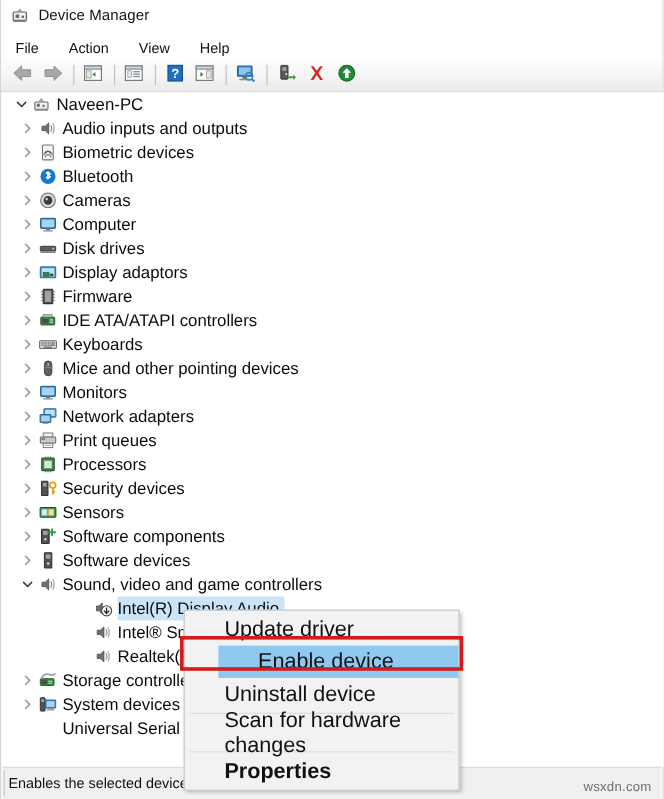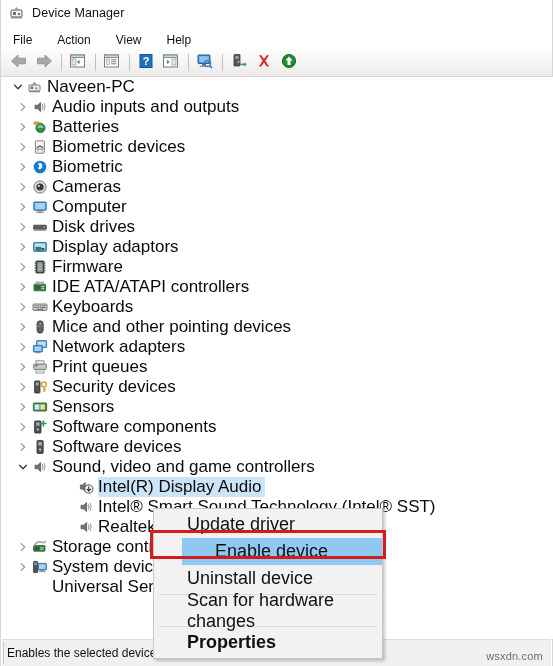--- a/index.html
+++ b/index.html
@@ -109,21 +109,21 @@
     flex: 0 0 auto;
   }
   .chev svg { display: block; }
   .ico {
     width: 17px; height: 20px;
     display: flex; align-items: center; justify-content: center;
     flex: 0 0 auto;
     margin-right: 4px;
   }
   .lbl {
-    font-size: 17px;
+    font-size: 14px;
     color: #0b0b0b;
     line-height: 20px;
     padding-right: 4px;
   }
   .row.lvl0 { padding-left: 7px; }
   .row.lvl1 { padding-left: 12px; }
   .row.lvl2 { padding-left: 58px; }
   .row.sel .lbl {
     background: #cce4f7;
     box-shadow: 0 0 0 0 transparent;
@@ -379,36 +379,20 @@
           <span class="lbl">Audio inputs and outputs</span>
         </div>
         <div class="row lvl1">
           <span class="chev">
             <svg width="10" height="10" viewBox="0 0 10 10">
               <path d="M3.3 1.6 L6.7 5 L3.3 8.4" fill="none" stroke="#9b9b9b" stroke-width="1.3" stroke-linecap="round" stroke-linejoin="round"></path>
             </svg>
           </span>
           <span class="ico">
             <svg width="16" height="16" viewBox="0 0 16 16">
-              <circle cx="8.5" cy="9" r="4.6" fill="#2f8f4e" stroke="#1e6434" stroke-width="0.8"></circle>
-              <path d="M5.4 9 a3.1 3.1 0 0 1 6.2 0" fill="#7fc79a"></path>
-              <rect x="2" y="3" width="5" height="2.2" fill="#d7b03a" stroke="#8d7220" stroke-width="0.6"></rect>
-              <rect x="6.6" y="3.4" width="2.4" height="1.4" fill="#b08f2c"></rect>
-            </svg>
-          </span>
-          <span class="lbl">Batteries</span>
-        </div>
-        <div class="row lvl1">
-          <span class="chev">
-            <svg width="10" height="10" viewBox="0 0 10 10">
-              <path d="M3.3 1.6 L6.7 5 L3.3 8.4" fill="none" stroke="#9b9b9b" stroke-width="1.3" stroke-linecap="round" stroke-linejoin="round"></path>
-            </svg>
-          </span>
-          <span class="ico">
-            <svg width="16" height="16" viewBox="0 0 16 16">
               <rect x="3.4" y="1.8" width="9" height="12.4" rx="1" fill="#f4f4f4" stroke="#757575" stroke-width="0.9"></rect>
               <path d="M5.6 9.4 a2.4 2.4 0 0 1 4.8 0" fill="none" stroke="#5d5d5d" stroke-width="0.8"></path>
               <path d="M4.6 10.4 a3.4 3.4 0 0 1 6.8 0" fill="none" stroke="#5d5d5d" stroke-width="0.8"></path>
               <path d="M6.6 8.6 a1.4 1.4 0 0 1 2.8 0" fill="none" stroke="#5d5d5d" stroke-width="0.8"></path>
               <path d="M5.6 12.2 a2.4 2.4 0 0 1 4.8 0" fill="none" stroke="#5d5d5d" stroke-width="0.8"></path>
             </svg>
           </span>
           <span class="lbl">Biometric devices</span>
         </div>
         <div class="row lvl1">
@@ -416,21 +400,21 @@
             <svg width="10" height="10" viewBox="0 0 10 10">
               <path d="M3.3 1.6 L6.7 5 L3.3 8.4" fill="none" stroke="#9b9b9b" stroke-width="1.3" stroke-linecap="round" stroke-linejoin="round"></path>
             </svg>
           </span>
           <span class="ico">
             <svg width="16" height="16" viewBox="0 0 16 16">
               <circle cx="8" cy="8" r="6.3" fill="#1579d0"></circle>
               <path d="M6.6 5 L9.9 8.1 L7.8 9.9 L7.8 4.2 L9.9 6 L6.6 9.1" fill="none" stroke="#ffffff" stroke-width="1.15" stroke-linejoin="round" stroke-linecap="round"></path>
             </svg>
           </span>
-          <span class="lbl">Biometric</span>
+          <span class="lbl">Bluetooth</span>
         </div>
         <div class="row lvl1">
           <span class="chev">
             <svg width="10" height="10" viewBox="0 0 10 10">
               <path d="M3.3 1.6 L6.7 5 L3.3 8.4" fill="none" stroke="#9b9b9b" stroke-width="1.3" stroke-linecap="round" stroke-linejoin="round"></path>
             </svg>
           </span>
           <span class="ico">
             <svg width="16" height="16" viewBox="0 0 16 16">
               <circle cx="8" cy="8" r="6.1" fill="#d9d9d9" stroke="#6e6e6e" stroke-width="0.9"></circle>
@@ -567,20 +551,36 @@
           <span class="lbl">Mice and other pointing devices</span>
         </div>
         <div class="row lvl1">
           <span class="chev">
             <svg width="10" height="10" viewBox="0 0 10 10">
               <path d="M3.3 1.6 L6.7 5 L3.3 8.4" fill="none" stroke="#9b9b9b" stroke-width="1.3" stroke-linecap="round" stroke-linejoin="round"></path>
             </svg>
           </span>
           <span class="ico">
             <svg width="16" height="16" viewBox="0 0 16 16">
+              <rect x="1.8" y="3" width="12.4" height="8.3" rx="0.7" fill="#3c8fcf" stroke="#2a6b9c" stroke-width="0.9"></rect>
+              <rect x="2.9" y="4" width="10.2" height="6.3" fill="#a7d3ef"></rect>
+              <rect x="6.2" y="11.3" width="3.6" height="1.4" fill="#7b7b7b"></rect>
+              <rect x="4.2" y="12.7" width="7.6" height="1.3" fill="#9a9a9a"></rect>
+            </svg>
+          </span>
+          <span class="lbl">Monitors</span>
+        </div>
+        <div class="row lvl1">
+          <span class="chev">
+            <svg width="10" height="10" viewBox="0 0 10 10">
+              <path d="M3.3 1.6 L6.7 5 L3.3 8.4" fill="none" stroke="#9b9b9b" stroke-width="1.3" stroke-linecap="round" stroke-linejoin="round"></path>
+            </svg>
+          </span>
+          <span class="ico">
+            <svg width="16" height="16" viewBox="0 0 16 16">
               <rect x="4.6" y="1.6" width="10" height="7" rx="0.7" fill="#4aa3db" stroke="#2b6f9c" stroke-width="0.85"></rect>
               <rect x="5.6" y="2.6" width="8" height="5" fill="#bfe0f3"></rect>
               <rect x="1.4" y="6.4" width="9" height="6.6" rx="0.7" fill="#3c8fcf" stroke="#2a6b9c" stroke-width="0.85"></rect>
               <rect x="2.4" y="7.4" width="7" height="4.6" fill="#a7d3ef"></rect>
               <rect x="3.6" y="13" width="4.6" height="1.2" fill="#8a8a8a"></rect>
             </svg>
           </span>
           <span class="lbl">Network adapters</span>
         </div>
         <div class="row lvl1">
@@ -592,20 +592,40 @@
           <span class="ico">
             <svg width="16" height="16" viewBox="0 0 16 16">
               <rect x="4" y="1.8" width="8" height="3.4" fill="#f0f0f0" stroke="#787878" stroke-width="0.8"></rect>
               <rect x="1.6" y="5.2" width="12.8" height="5.2" rx="0.8" fill="#c8c8c8" stroke="#6e6e6e" stroke-width="0.85"></rect>
               <rect x="2.6" y="6.2" width="3" height="1.2" fill="#2f8a3f"></rect>
               <rect x="4" y="10.4" width="8" height="3.6" fill="#ffffff" stroke="#787878" stroke-width="0.8"></rect>
               <rect x="5.2" y="11.6" width="5.6" height="0.8" fill="#9a9a9a"></rect>
             </svg>
           </span>
           <span class="lbl">Print queues</span>
+        </div>
+        <div class="row lvl1">
+          <span class="chev">
+            <svg width="10" height="10" viewBox="0 0 10 10">
+              <path d="M3.3 1.6 L6.7 5 L3.3 8.4" fill="none" stroke="#9b9b9b" stroke-width="1.3" stroke-linecap="round" stroke-linejoin="round"></path>
+            </svg>
+          </span>
+          <span class="ico">
+            <svg width="16" height="16" viewBox="0 0 16 16">
+              <rect x="2.8" y="2.8" width="10.4" height="10.4" rx="0.6" fill="#2f8a3f" stroke="#1d5c29" stroke-width="0.9"></rect>
+              <rect x="4.6" y="4.6" width="6.8" height="6.8" fill="#d8e8d8" stroke="#5a8a5a" stroke-width="0.6"></rect>
+              <rect x="5.6" y="1.4" width="0.9" height="1.4" fill="#6a6f72"></rect>
+              <rect x="7.6" y="1.4" width="0.9" height="1.4" fill="#6a6f72"></rect>
+              <rect x="9.6" y="1.4" width="0.9" height="1.4" fill="#6a6f72"></rect>
+              <rect x="5.6" y="13.2" width="0.9" height="1.4" fill="#6a6f72"></rect>
+              <rect x="7.6" y="13.2" width="0.9" height="1.4" fill="#6a6f72"></rect>
+              <rect x="9.6" y="13.2" width="0.9" height="1.4" fill="#6a6f72"></rect>
+            </svg>
+          </span>
+          <span class="lbl">Processors</span>
         </div>
         <div class="row lvl1">
           <span class="chev">
             <svg width="10" height="10" viewBox="0 0 10 10">
               <path d="M3.3 1.6 L6.7 5 L3.3 8.4" fill="none" stroke="#9b9b9b" stroke-width="1.3" stroke-linecap="round" stroke-linejoin="round"></path>
             </svg>
           </span>
           <span class="ico">
             <svg width="16" height="16" viewBox="0 0 16 16">
               <rect x="2.6" y="2" width="5.4" height="12" rx="0.7" fill="#4f5356" stroke="#2f3335" stroke-width="0.85"></rect>

